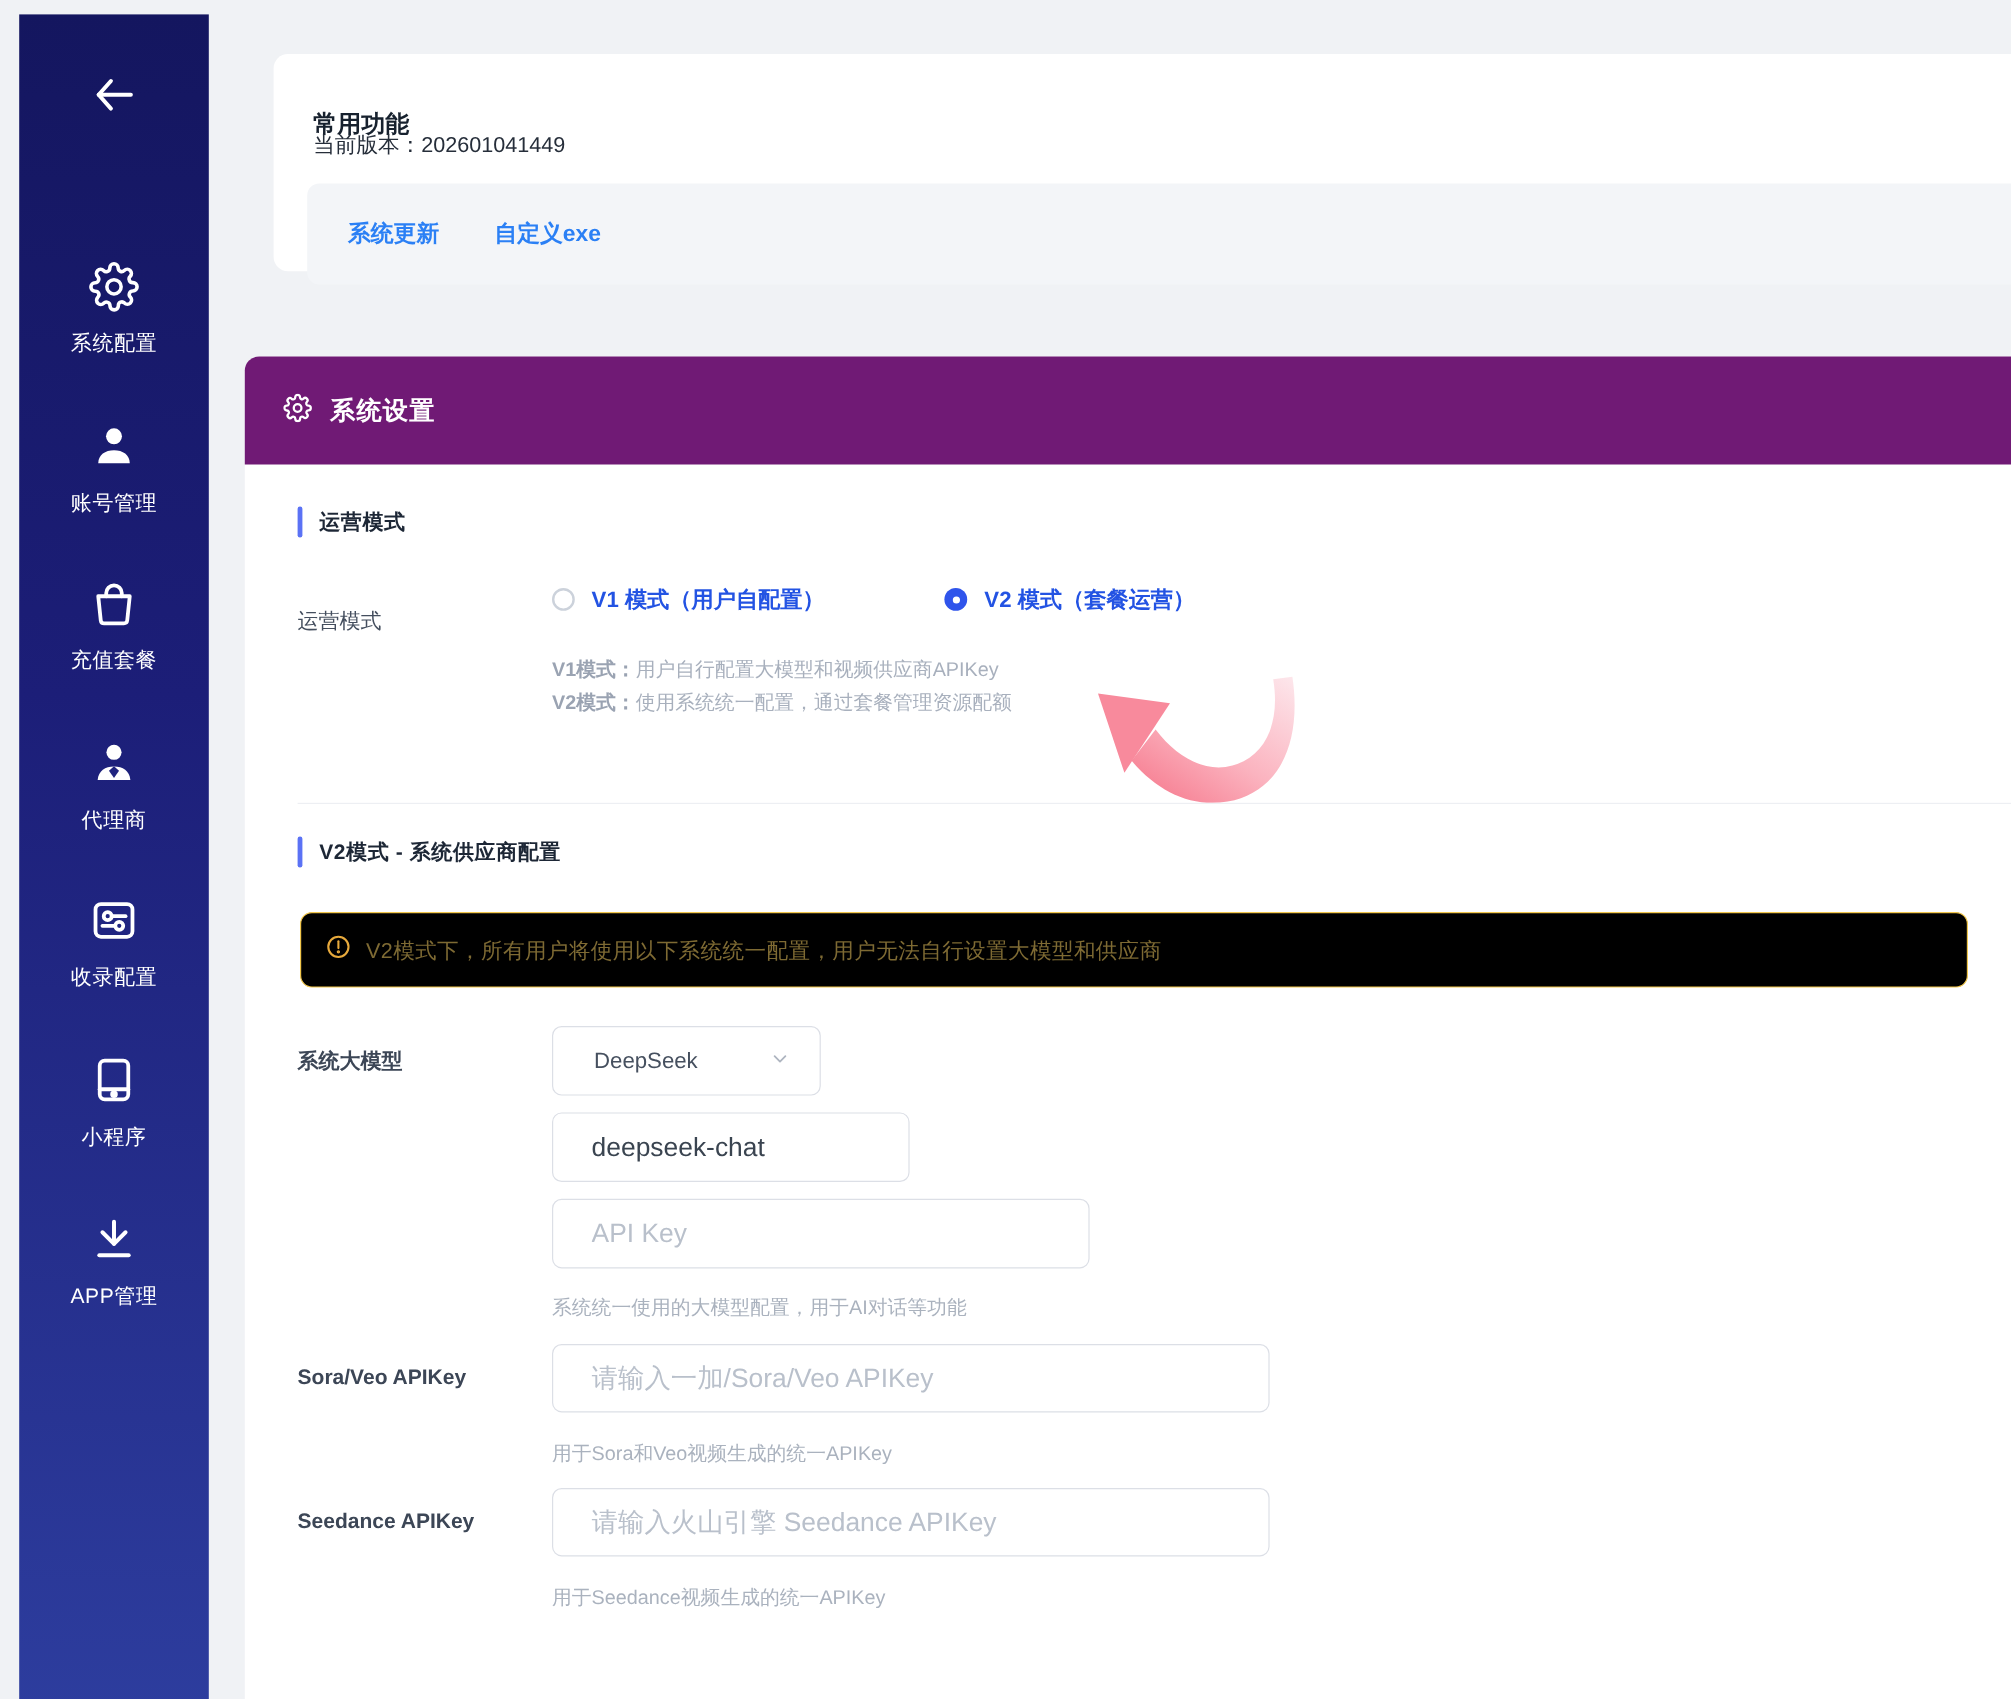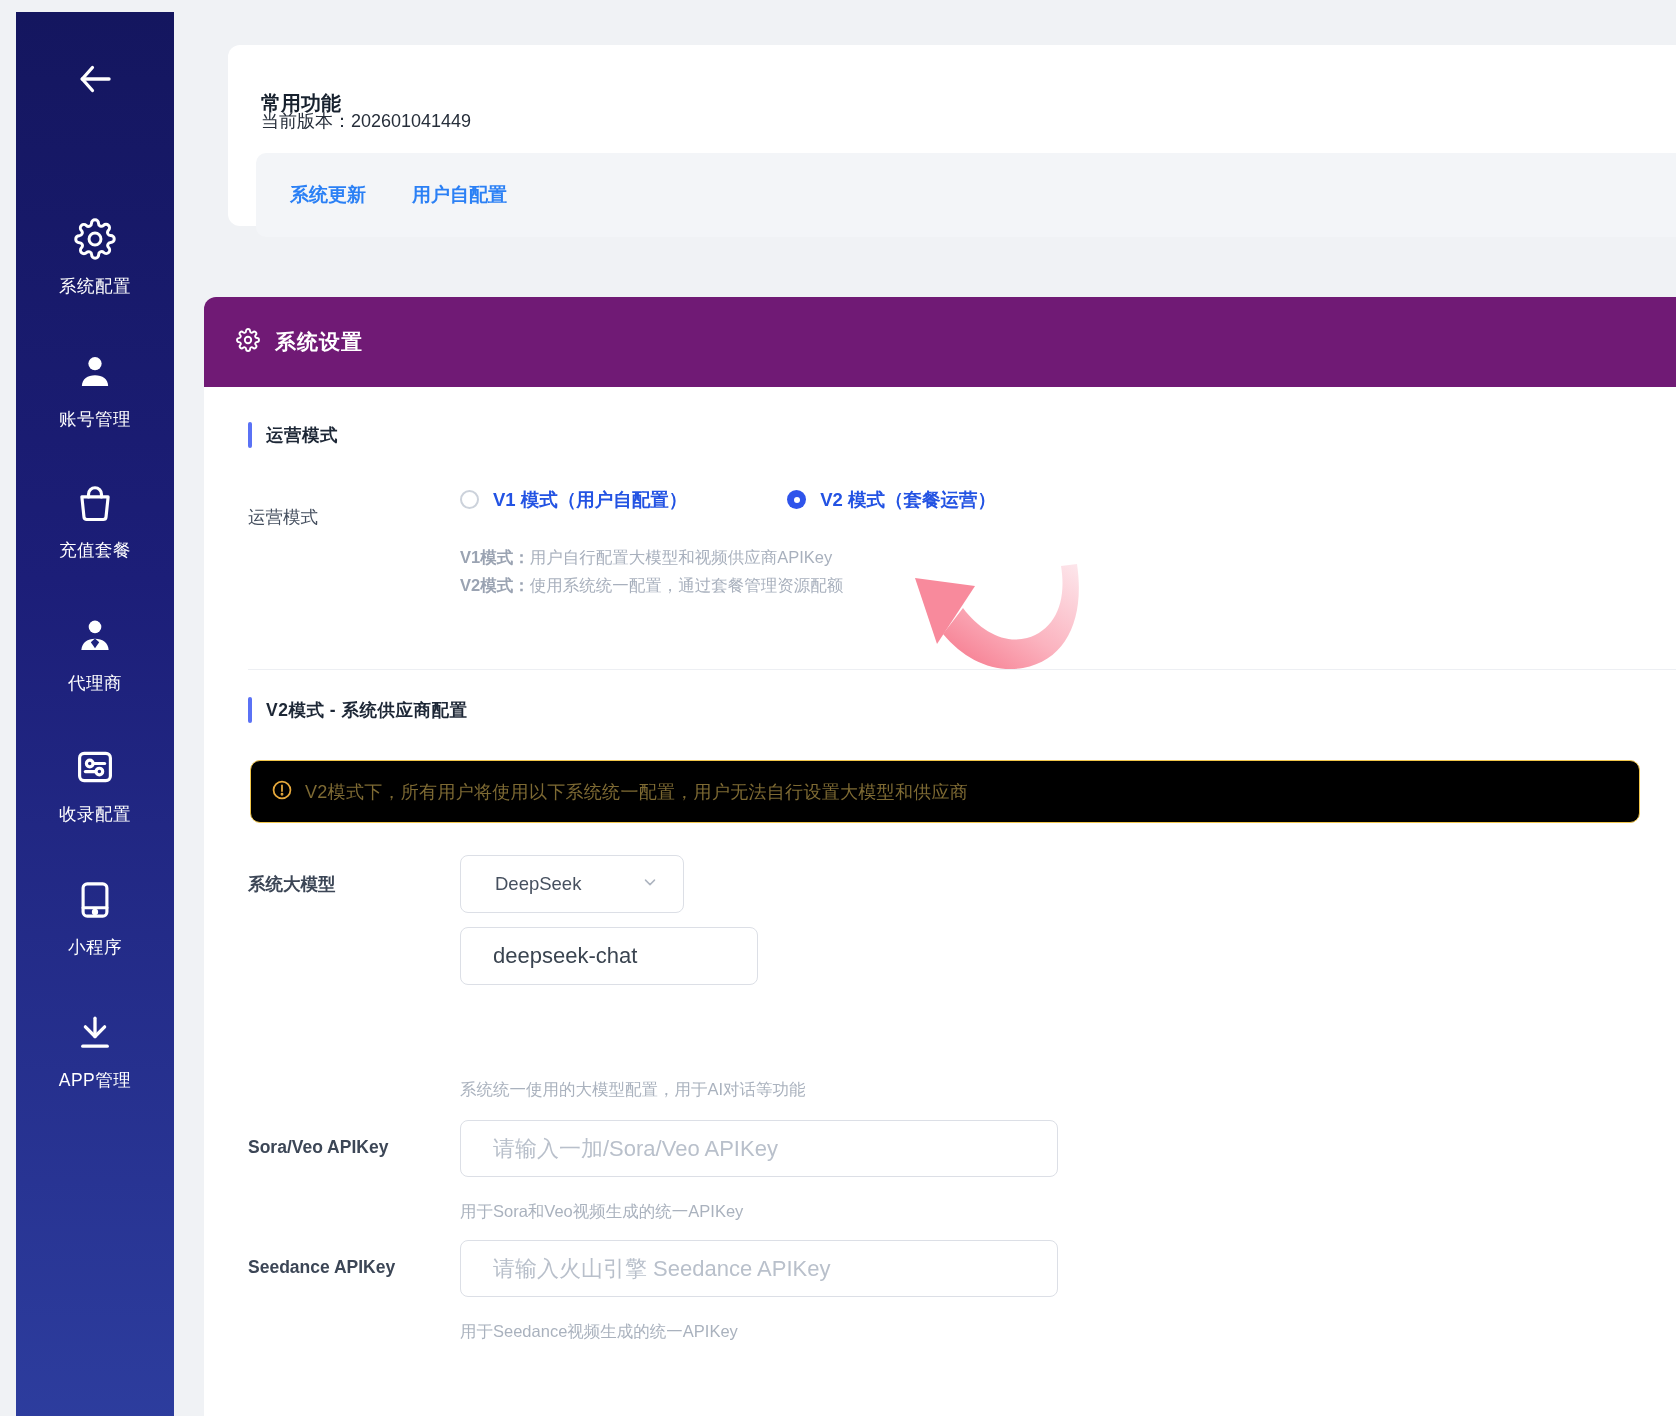--- a/index.html
+++ b/index.html
@@ -186,21 +186,21 @@
   </div>
 </aside>
 
 <section class="card quick-card">
   <h2 class="quick-title">常用功能</h2>
   <div class="quick-version">
     <span>当前版本：</span><span>202601041449</span>
   </div>
   <div class="quick-panel">
     <a class="quick-link">系统更新</a>
-    <a class="quick-link">用户自配置</a>
+    <a class="quick-link">自定义exe</a>
   </div>
 </section>
 
 <section class="card settings-card">
   <header class="settings-header">
     <span>
       <svg viewBox="0 0 24 24" fill="none" stroke="#fff" stroke-width="1.9" stroke-linecap="round" stroke-linejoin="round">
         <circle cx="12" cy="12" r="3.2"></circle>
         <path d="M19.4 15a1.65 1.65 0 0 0 .33 1.82l.06.06a2 2 0 0 1-2.83 2.83l-.06-.06a1.65 1.65 0 0 0-1.82-.33 1.65 1.65 0 0 0-1 1.51V21a2 2 0 0 1-4 0v-.09A1.65 1.65 0 0 0 9 19.4a1.65 1.65 0 0 0-1.82.33l-.06.06a2 2 0 0 1-2.83-2.83l.06-.06a1.65 1.65 0 0 0 .33-1.82 1.65 1.65 0 0 0-1.51-1H3a2 2 0 0 1 0-4h.09A1.65 1.65 0 0 0 4.6 9a1.65 1.65 0 0 0-.33-1.82l-.06-.06a2 2 0 0 1 2.83-2.83l.06.06a1.65 1.65 0 0 0 1.82.33H9a1.65 1.65 0 0 0 1-1.51V3a2 2 0 0 1 4 0v.09a1.65 1.65 0 0 0 1 1.51 1.65 1.65 0 0 0 1.82-.33l.06-.06a2 2 0 0 1 2.83 2.83l-.06.06a1.65 1.65 0 0 0-.33 1.82V9a1.65 1.65 0 0 0 1.51 1H21a2 2 0 0 1 0 4h-.09a1.65 1.65 0 0 0-1.51 1z"></path>
       </svg>
@@ -262,20 +262,21 @@
   <span class="field-label fl-model">系统大模型</span>
   <div class="ctl select-box">
     <span class="select-value">DeepSeek</span>
     <span>
       <svg viewBox="0 0 24 24" fill="none" stroke="#aeb5c0" stroke-width="2" stroke-linecap="round" stroke-linejoin="round">
         <polyline points="6,9.5 12,15.5 18,9.5"></polyline>
       </svg>
     </span>
   </div>
   <input class="ctl text-input in-model" type="text" value="deepseek-chat" style="">
+  <input class="ctl text-input in-api" type="text" placeholder="API Key" style="">
   <p class="help-text ht-model">系统统一使用的大模型配置，用于AI对话等功能</p>
 
   <span class="field-label fl-sora">Sora/Veo APIKey</span>
   <input class="ctl text-input in-sora" type="text" placeholder="请输入一加/Sora/Veo APIKey" style="">
   <p class="help-text ht-sora">用于Sora和Veo视频生成的统一APIKey</p>
 
   <span class="field-label fl-seed">Seedance APIKey</span>
   <input class="ctl text-input in-seed" type="text" placeholder="请输入火山引擎 Seedance APIKey" style="">
   <p class="help-text ht-seed">用于Seedance视频生成的统一APIKey</p>
 </section>

